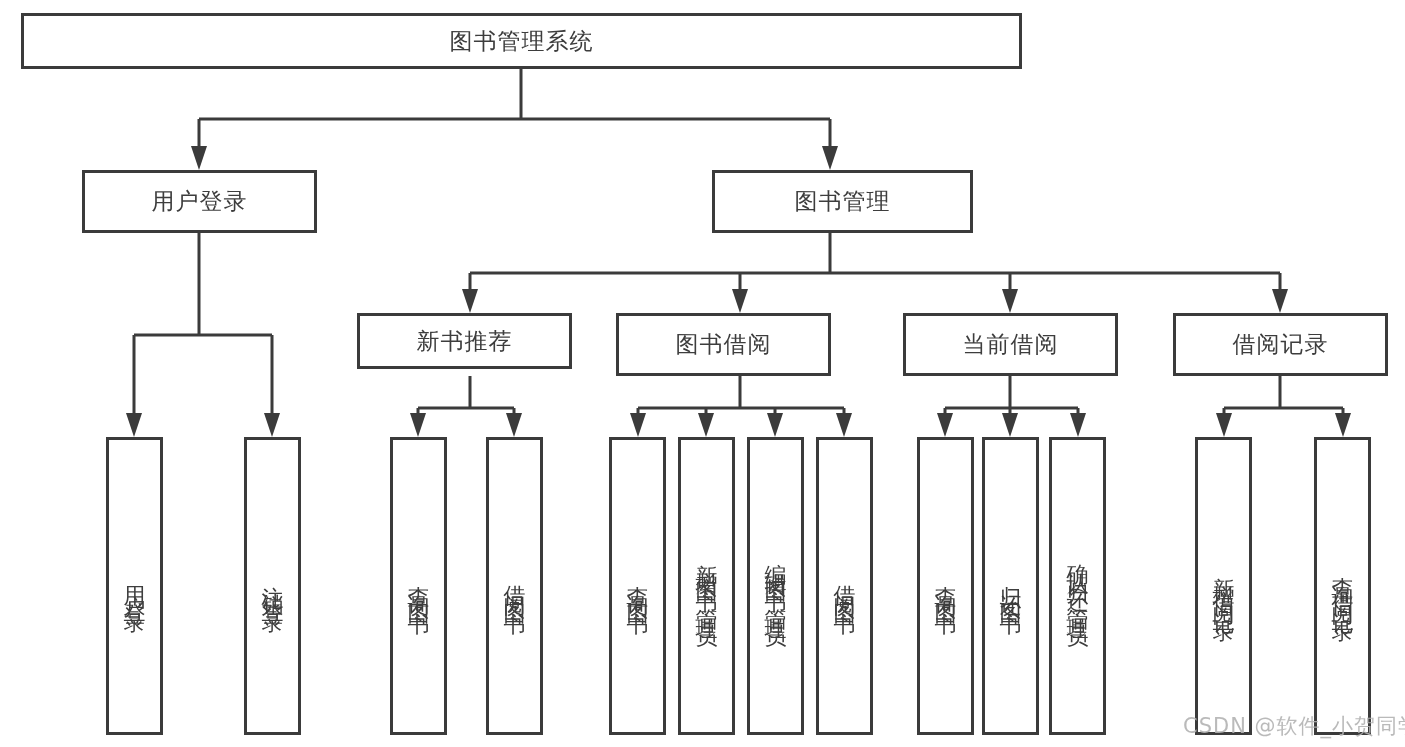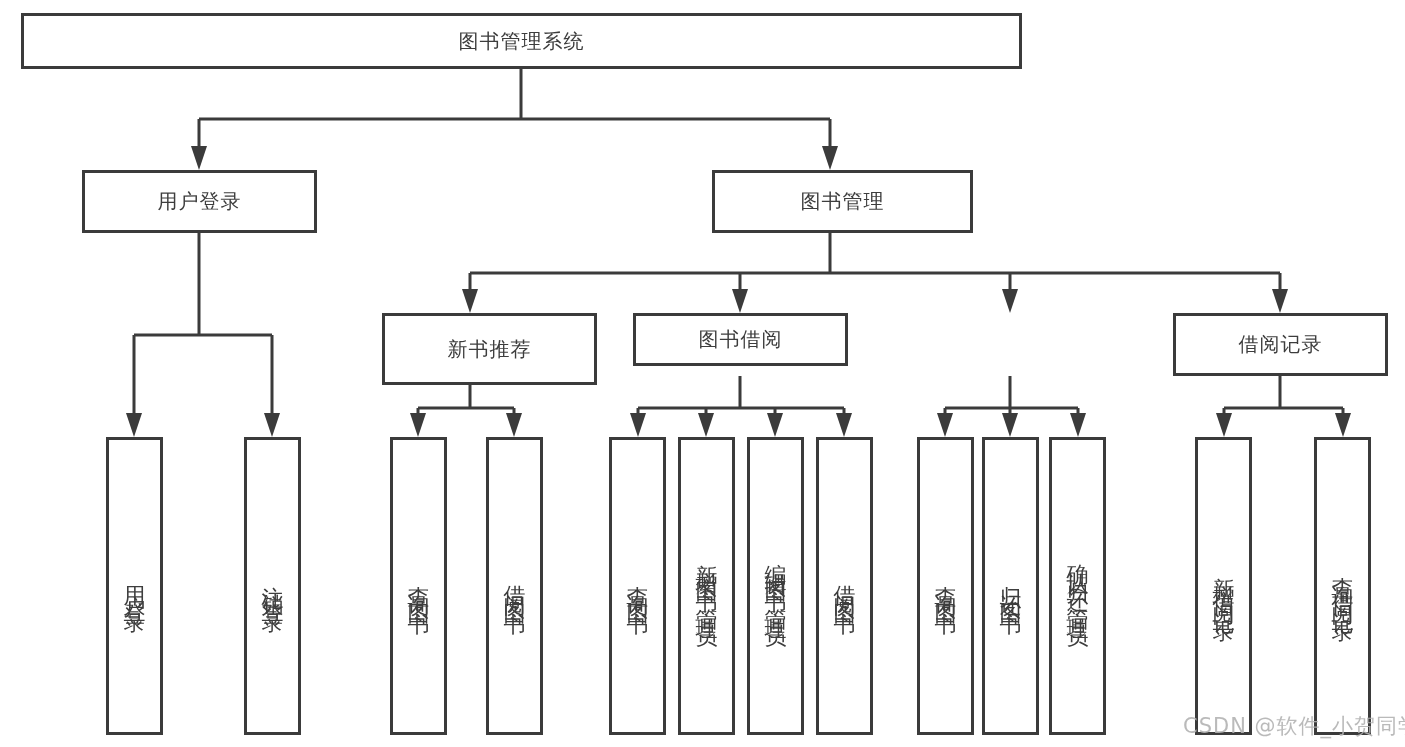--- a/index.html
+++ b/index.html
@@ -19,21 +19,21 @@
   svg.wires{position:absolute;left:0;top:0;z-index:1;}
   .hbox,.vbox{
     position:absolute;
     box-sizing:border-box;
     border:3px solid var(--line);
     background:var(--bg);
     color:var(--text);
     display:flex;align-items:center;justify-content:center;
     z-index:2;
   }
-  .hbox{font-size:20px;letter-spacing:1px;white-space:nowrap;}
+  .hbox{font-size:23px;letter-spacing:1px;white-space:nowrap;}
   .vbox{width:57px;height:298px;top:437px;}
   .vbox span{
     writing-mode:vertical-rl;
     font-size:22px;
     letter-spacing:9px;
     line-height:1;
     white-space:nowrap;
   }
   .watermark{
     position:absolute;
@@ -91,22 +91,23 @@
       <polygon points="1216,413 1232,413 1224,437"></polygon>
       <polygon points="1335,413 1351,413 1343,437"></polygon>
     </g>
   </svg>
 
   <div class="hbox" style="left:21px;top:13px;width:1001px;height:56px">图书管理系统</div>
 
   <div class="hbox" style="left:82px;top:170px;width:235px;height:63px">用户登录</div>
   <div class="hbox" style="left:712px;top:170px;width:261px;height:63px">图书管理</div>
 
-  <div class="hbox" style="left:382px;top:313px;width:215px;height:72px">新书推荐</div>
-  <div class="hbox" style="left:633px;top:313px;width:215px;height:53px">图书借阅</div>
+  <div class="hbox" style="left:357px;top:313px;width:215px;height:56px">新书推荐</div>
+  <div class="hbox" style="left:616px;top:313px;width:215px;height:63px">图书借阅</div>
+  <div class="hbox" style="left:903px;top:313px;width:215px;height:63px">当前借阅</div>
   <div class="hbox" style="left:1173px;top:313px;width:215px;height:63px">借阅记录</div>
 
   <div class="vbox" style="left:106px">
     <span>用户登录</span>
     </div>
   <div class="vbox" style="left:244px">
     <span>注销登录</span>
     </div>
 
   <div class="vbox" style="left:390px">

